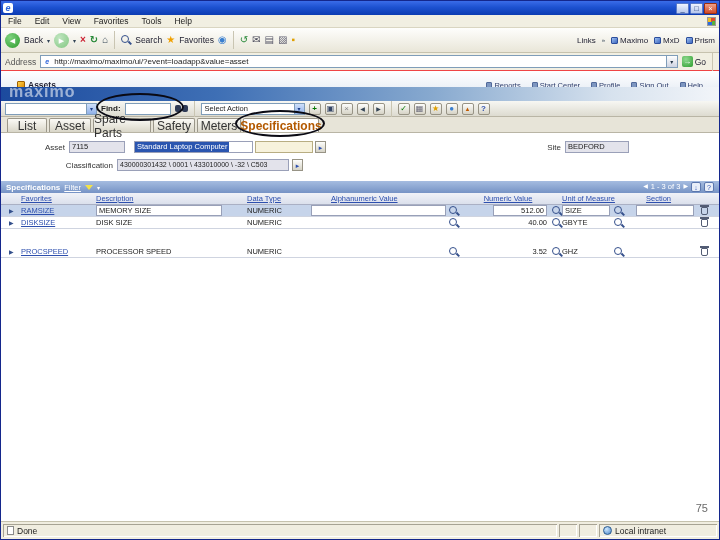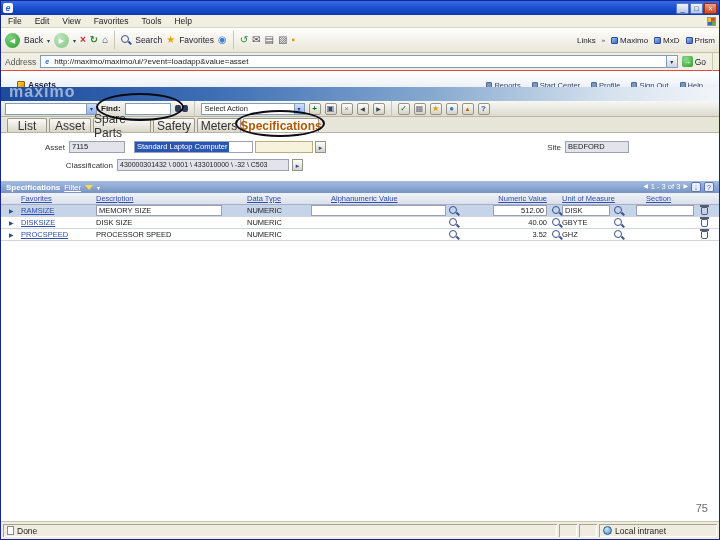--- a/index.html
+++ b/index.html
@@ -307,54 +307,54 @@
       <span class="navarr">▶</span>
       <span class="hicon">↓</span>
       <span class="hicon">?</span>
     </span>
   </div>
   <div class="colhead">
     <span class="chl" style="left:20px">Favorites</span>
     <span class="chl" style="left:95px">Description</span>
     <span class="chl" style="left:246px">Data Type</span>
     <span class="chl" style="left:330px">Alphanumeric Value</span>
-    <span class="chl" style="left:468px;width:78px;text-align:right">Numeric Value</span>
+    <span class="chl" style="left:468px;width:78px;text-align:center">Numeric Value</span>
     <span class="chl" style="left:561px">Unit of Measure</span>
     <span class="chl" style="left:645px">Section</span>
   </div>
 
   <div class="trow sel" style="top:204px">
     <span class="rowarrow">▶</span>
     <span class="cell link" style="left:20px">RAMSIZE</span>
     <span class="cellbox" style="left:95px;width:126px">MEMORY SIZE</span>
     <span class="cell" style="left:246px">NUMERIC</span>
     <span class="cellbox" style="left:310px;width:135px"></span>
     <span class="mag magpos" style="left:448px"></span>
     <span class="cellbox num" style="left:492px;width:54px;text-align:right">512.00</span>
     <span class="mag magpos" style="left:551px"></span>
-    <span class="cellbox" style="left:561px;width:48px">DISK</span>
+    <span class="cellbox" style="left:561px;width:48px">SIZE</span>
     <span class="mag magpos" style="left:613px"></span>
     <span class="cellbox" style="left:635px;width:58px"></span>
     <span class="trash"></span>
   </div>
 
   <div class="trow" style="top:216px">
     <span class="rowarrow">▶</span>
     <span class="cell link" style="left:20px">DISKSIZE</span>
     <span class="cell" style="left:95px">DISK SIZE</span>
     <span class="cell" style="left:246px">NUMERIC</span>
     <span class="mag magpos" style="left:448px"></span>
     <span class="cell num" style="left:492px;width:54px;text-align:right">40.00</span>
     <span class="mag magpos" style="left:551px"></span>
     <span class="cell" style="left:561px">GBYTE</span>
     <span class="mag magpos" style="left:613px"></span>
     <span class="trash"></span>
   </div>
 
-  <div class="trow" style="top:228px">
+  <div class="trow" style="top:245px">
     <span class="rowarrow">▶</span>
     <span class="cell link" style="left:20px">PROCSPEED</span>
     <span class="cell" style="left:95px">PROCESSOR SPEED</span>
     <span class="cell" style="left:246px">NUMERIC</span>
     <span class="mag magpos" style="left:448px"></span>
     <span class="cell num" style="left:492px;width:54px;text-align:right">3.52</span>
     <span class="mag magpos" style="left:551px"></span>
     <span class="cell" style="left:561px">GHZ</span>
     <span class="mag magpos" style="left:613px"></span>
     <span class="trash"></span>

